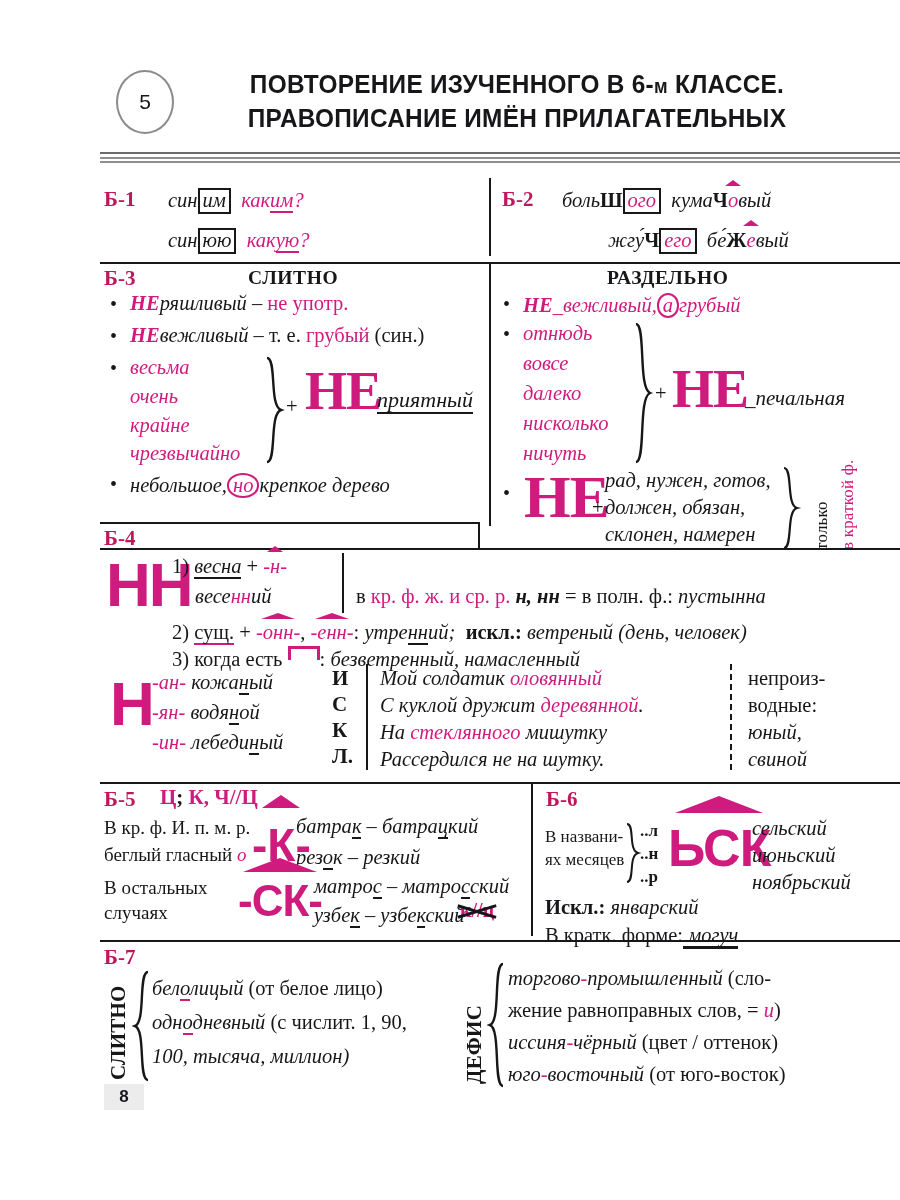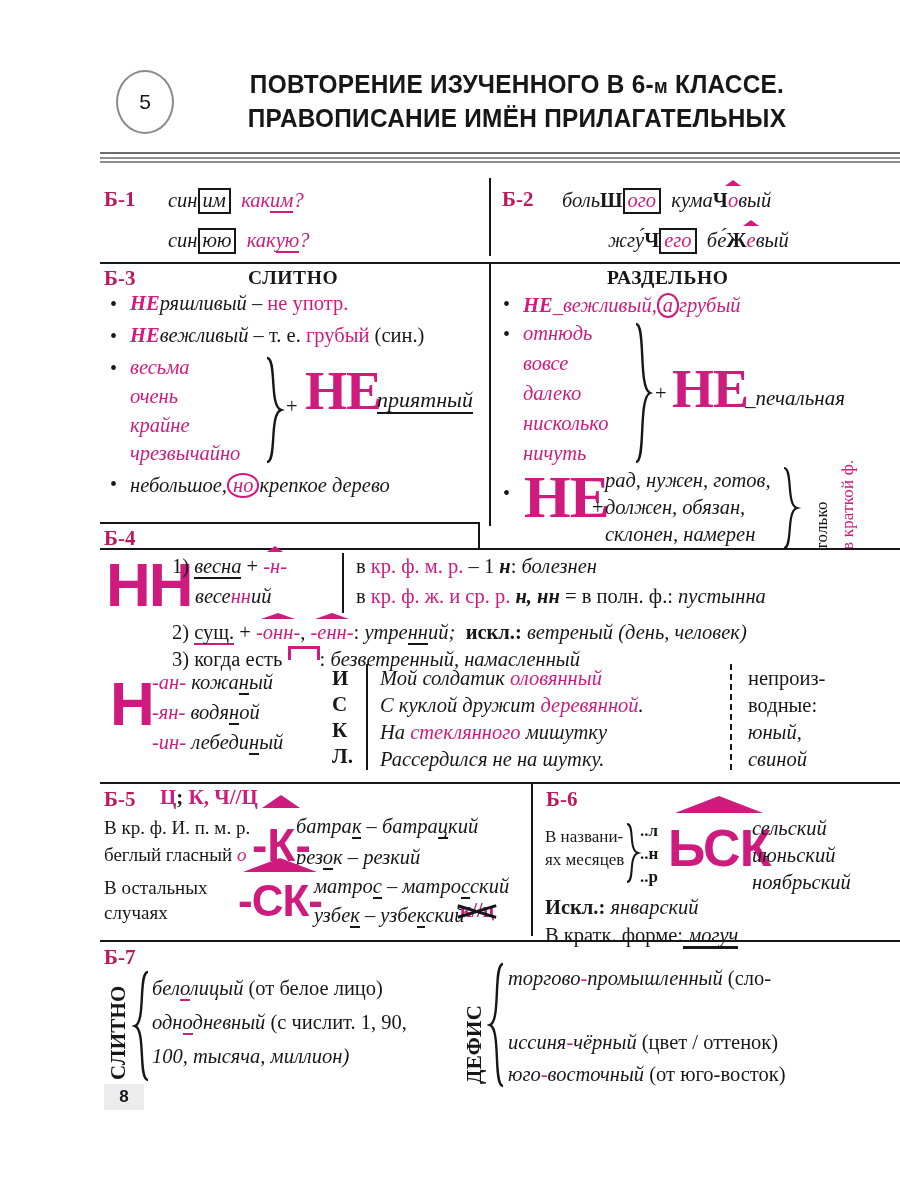--- a/index.html
+++ b/index.html
@@ -206,23 +206,20 @@
 
   <div class="txt" style="left:172px;top:556px;">
     <span class="bk">1)</span>
     <span class="bk it ul">весна</span><span class="bk"> + </span><span class="pk it hat">-н-</span>
   </div>
   <div class="txt" style="left:195px;top:586px;">
     <span class="bk it">весе</span><span class="pk it">нн</span><span class="bk it">ий</span>
   </div>
 
   <div class="vline" style="left:342px;top:553px;height:60px;width:2px;"></div>
-  <div class="txt" style="left:356px;top:556px;">
-    <span class="bk">в </span><span class="pk">кр. ф. м. р.</span><span class="bk"> – 1 </span><span class="bk bd it">н</span><span class="bk">: </span><span class="bk it">болезнен</span>
-  </div>
   <div class="txt" style="left:356px;top:586px;">
     <span class="bk">в </span><span class="pk">кр. ф. ж. и ср. р.</span><span class="bk bd it"> н, нн </span><span class="bk">= в полн. ф.: </span><span class="bk it">пустынна</span>
   </div>
 
   <div class="txt" style="left:172px;top:616px;margin-top:6px;">
     <span class="bk">2)</span>
     <span class="bk ulp">сущ.</span><span class="bk"> + </span><span class="pk it hatw">-онн-</span><span class="bk">, </span><span class="pk it hatw">-енн-</span><span class="bk">: </span><span class="bk it">утре</span><span class="bk it ul">нн</span><span class="bk it">ий;</span>&nbsp;&nbsp;<span class="bk bd">искл.:</span><span class="bk it"> ветреный (день, человек)</span>
   </div>
 
   <div class="txt" style="left:172px;top:646px;">
@@ -346,20 +343,23 @@
   <div class="txt it bk" style="left:152px;top:1046px;">100, тысяча, миллион)</div>
 
   <div class="vtext bd" style="left:462px;top:972px;height:112px;font-size:21px;font-family:'Liberation Serif',serif;">ДЕФИС</div>
   <svg class="br" style="left:487px;top:962px;" width="20" height="126">
     <path d="M16 2 C6 2 14 59 3 63 C14 67 6 124 16 124" fill="none" stroke="#17171a" stroke-width="2.4"></path>
   </svg>
 
   <div class="txt it" style="left:508px;top:968px;">
     <span class="bk">торгово</span><span class="pk">-</span><span class="bk">промышленный</span><span class="bk" style="font-style:normal;"> (сло-</span>
   </div>
+  <div class="txt" style="left:508px;top:1000px;">
+    <span class="bk">жение равноправных слов, = </span><span class="pk it">и</span><span class="bk">)</span>
+  </div>
   <div class="txt it" style="left:508px;top:1032px;">
     <span class="bk">иссиня</span><span class="pk">-</span><span class="bk">чёрный</span><span class="bk" style="font-style:normal;"> (цвет / оттенок)</span>
   </div>
   <div class="txt it" style="left:508px;top:1064px;">
     <span class="bk">юго</span><span class="pk">-</span><span class="bk">восточный</span><span class="bk" style="font-style:normal;"> (от юго-восток)</span>
   </div>
 
   <div class="pagenum">8</div>
 </div>
 

